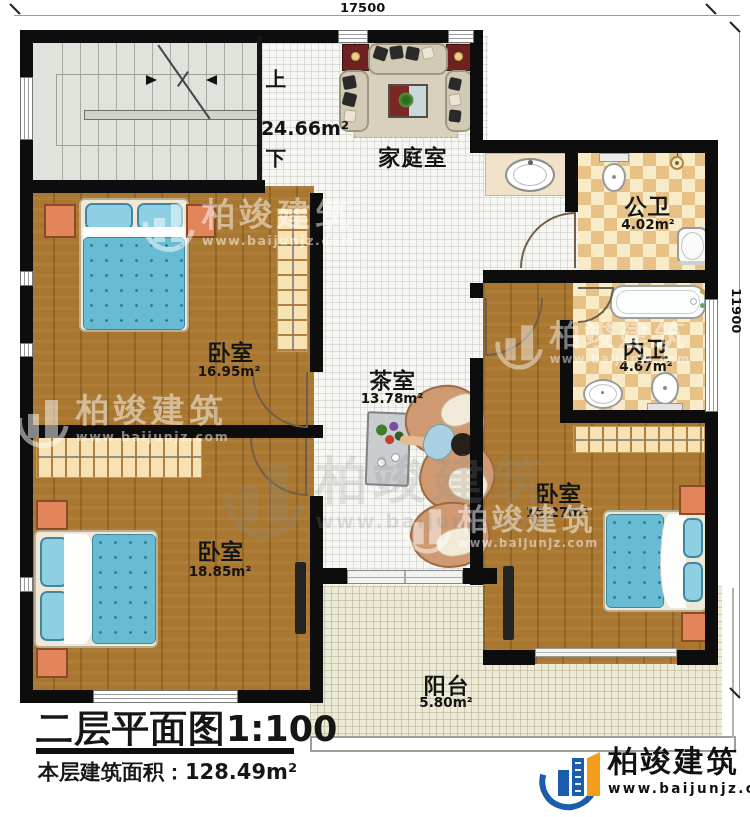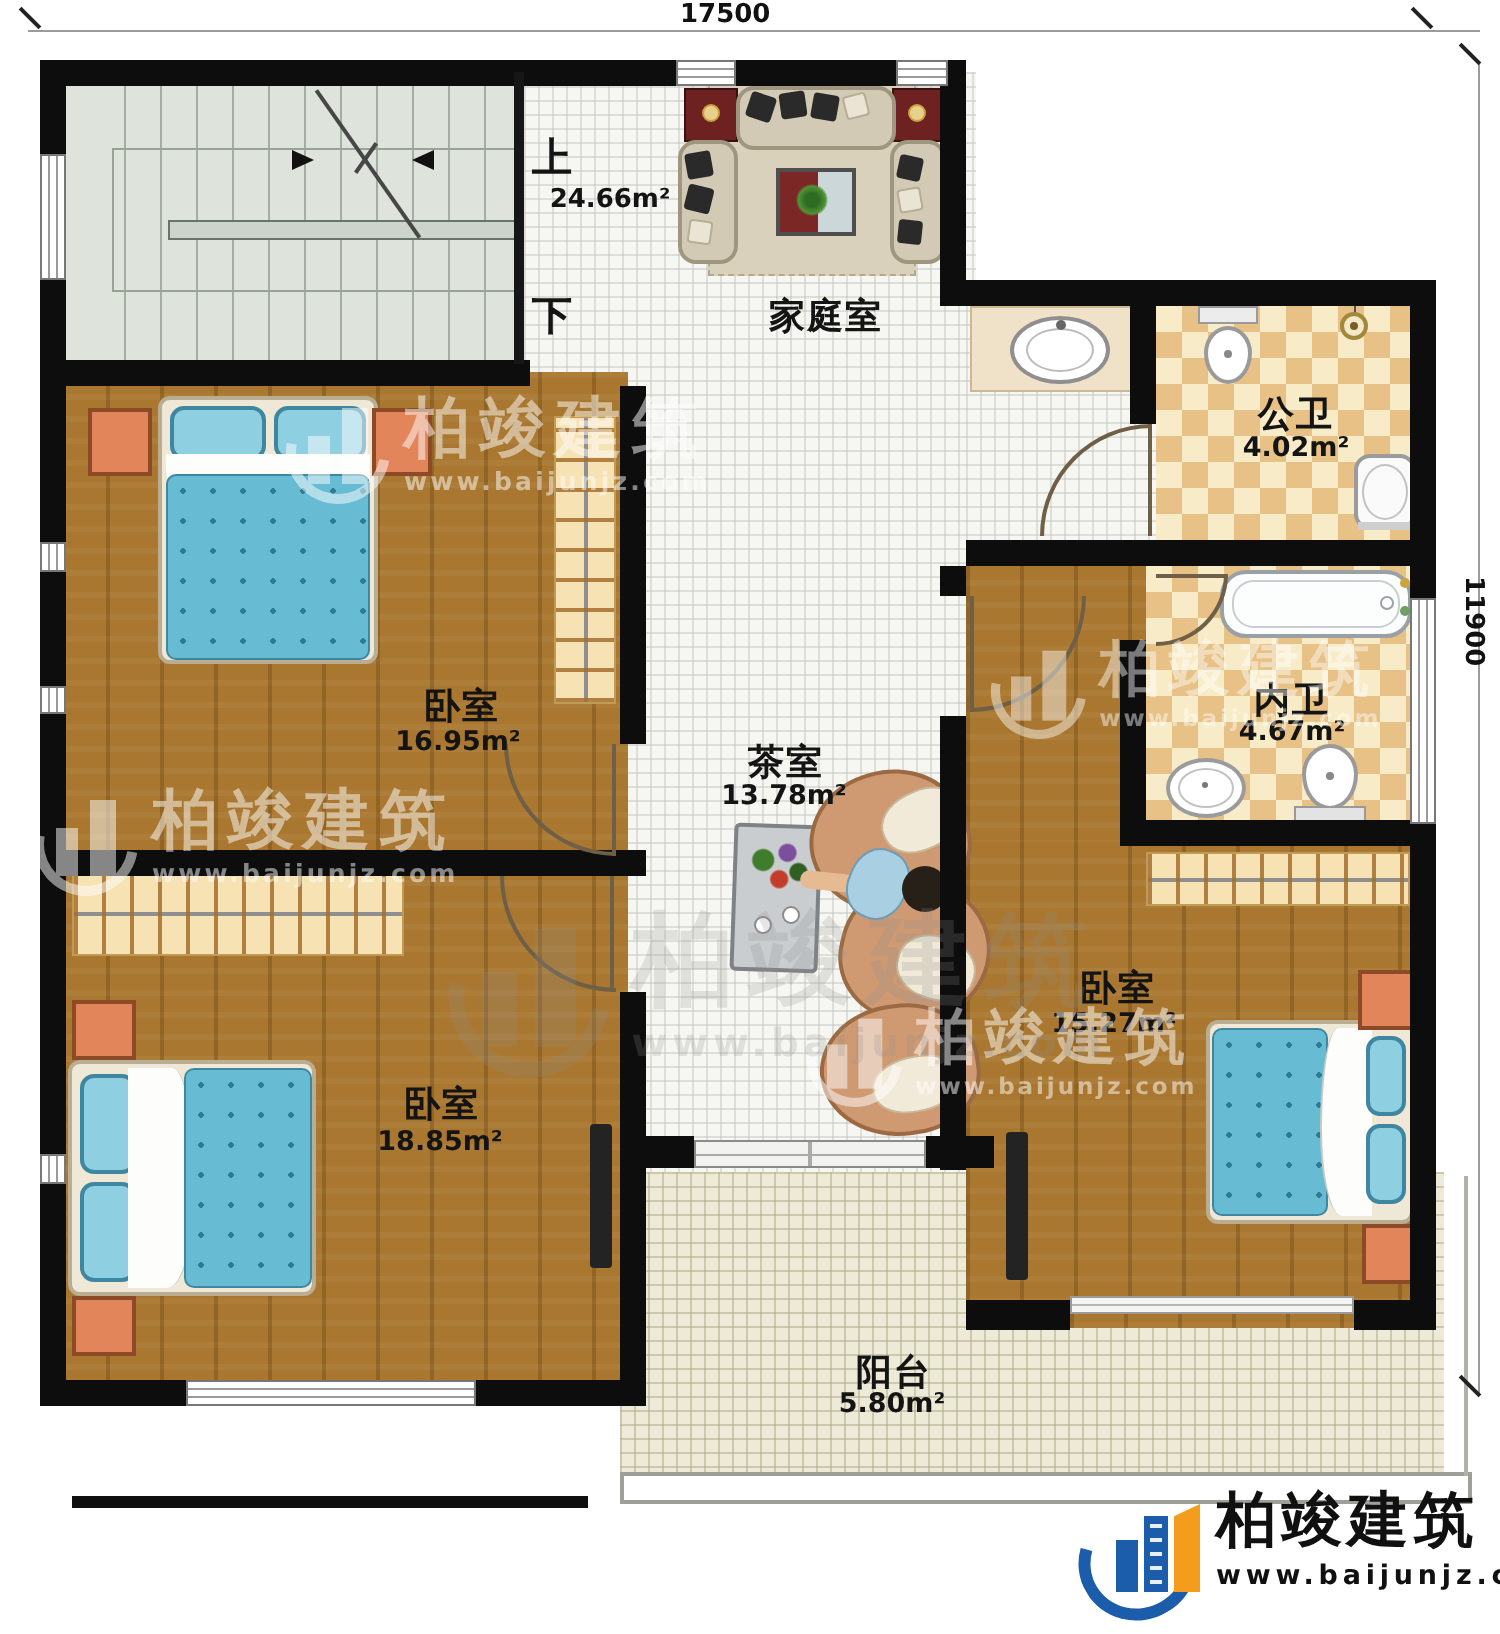--- a/index.html
+++ b/index.html
@@ -28,21 +28,21 @@
   .lamp{position:absolute;border:2px solid #555;border-radius:50%;
         background:linear-gradient(#666,#666) center/100% 1px no-repeat,linear-gradient(90deg,#666,#666) center/1px 100% no-repeat #fff;}
   .wrd{background-color:#f6e2b3;border:1px solid #c09b55;}
   .sofa{background:#d2cab4;border:2px solid #9f9680;border-radius:9px;}
   .pilD{background:#2a2a2a;border-radius:2px;}
   .pilC{background:#e9e4d4;border:1px solid #b6ad96;border-radius:2px;}
   .teasofa{background:#cf9a72;border:2px solid #9b6a42;}
   .cushion{background:#f2ead9;border:1px solid #c9b89b;}
   
   .lbl{position:absolute;transform:translate(-50%,-50%);text-align:center;font-weight:bold;color:#141414;white-space:nowrap;z-index:20;}
-  .rname{font-size:18px;letter-spacing:1px;}
+  .rname{font-size:22px;letter-spacing:1px;}
   .rarea{font-size:13.5px;}
   .updown{font-size:20px;}
   
   .wm{position:absolute;display:flex;align-items:center;gap:8px;color:#fff;z-index:30;pointer-events:none;}
   .wm-icon{position:relative;width:46px;height:52px;flex:0 0 auto;}
   .wm-icon i{position:absolute;display:block;}
   .wm-b1{left:6px;bottom:6px;width:0;height:24px;border-left:11px solid currentColor;}
   .wm-b2{left:23px;bottom:6px;width:0;height:38px;border-left:13px solid currentColor;}
   .wm-sw{left:-5px;top:4px;width:42px;height:42px;border:5px solid currentColor;border-radius:50%;border-top-color:transparent;border-right-color:transparent;transform:rotate(-35deg);}
   .wm-name{font-size:33px;font-weight:bold;letter-spacing:5px;line-height:1;}
@@ -238,21 +238,21 @@
   <div class="arc" style="left:485px;top:298px;width:58px;height:58px;border-right:2px solid #6f5f46;border-bottom:2px solid #6f5f46;border-radius:0 0 100% 0;"></div>
   <div class="leaf" style="left:485px;top:298px;width:2px;height:58px;"></div>
 
   <div class="abs" style="left:347px;top:570px;width:116px;height:14px;background:#f2f2f0;border:1px solid #8a8a8a;z-index:12;background-image:linear-gradient(180deg,transparent 6px,#aaa 6px 7px,transparent 7px),linear-gradient(90deg,transparent 56px,#aaa 56px 58px,transparent 58px);"></div>
   <div class="abs" style="left:535px;top:648px;width:142px;height:9px;background:#f4f4f2;border:1px solid #9a9a9a;z-index:12;background-image:linear-gradient(180deg,transparent 3px,#b5b5b5 3px 4px,transparent 4px);"></div>
 
   <div class="abs" style="left:310px;top:736px;width:426px;height:16px;background:#fff;border:2px solid #a09f97;z-index:8;"></div>
   <div class="abs" style="left:732px;top:588px;width:2px;height:150px;background:#b3b2aa;z-index:8;"></div>
 
   <div class="lbl updown" style="left:276px;top:79px;">上</div>
-  <div class="lbl rarea" style="left:305px;top:100px;font-size:13px;">24.66m²</div>
+  <div class="lbl rarea" style="left:305px;top:128px;font-size:19px;">24.66m²</div>
   <div class="lbl updown" style="left:276px;top:158px;">下</div>
   <div class="lbl rname" style="left:413px;top:158px;">家庭室</div>
   <div class="lbl" style="left:648px;top:207px;"><span class="rname">公卫</span></div>
   <div class="lbl rarea" style="left:648px;top:224px;">4.02m²</div>
   <div class="lbl rname" style="left:646px;top:350px;">内卫</div>
   <div class="lbl rarea" style="left:646px;top:366px;">4.67m²</div>
   <div class="lbl rname" style="left:231px;top:353px;">卧室</div>
   <div class="lbl rarea" style="left:229px;top:371px;">16.95m²</div>
   <div class="lbl rname" style="left:393px;top:381px;">茶室</div>
   <div class="lbl rarea" style="left:392px;top:398px;">13.78m²</div>
@@ -321,21 +321,27 @@
 
   <div class="dimline" style="left:14px;top:15px;width:726px;height:1px;"></div>
   <div class="tick" style="left:8px;top:8px;"></div>
   <div class="tick" style="left:704px;top:8px;"></div>
   <div class="dimtxt" style="left:340px;top:0px;">17500</div>
   <div class="dimline" style="left:739px;top:32px;width:1px;height:666px;"></div>
   <div class="tick" style="left:728px;top:26px;"></div>
   <div class="tick" style="left:728px;top:692px;"></div>
   <div class="dimtxt" style="left:744px;top:288px;transform:rotate(90deg);transform-origin:left top;">11900</div>
 
+  <div class="t-row">
+    <span class="t-plan">二层平面图</span><span class="t-scale">1:100</span>
+  </div>
   <div class="t-underline"></div>
+  <div class="t-line" style="top:758px;">
+    <span>本层建筑面积：</span><span>128.49m²</span>
+  </div>
 
   <div class="logo">
     <div class="logo-icon">
       <i class="lg-sw"></i>
         <i class="lg-b1"></i>
         <i class="lg-b2"></i>
         <i class="lg-b3"></i>
     </div>
     <div style="position:relative;">
 

